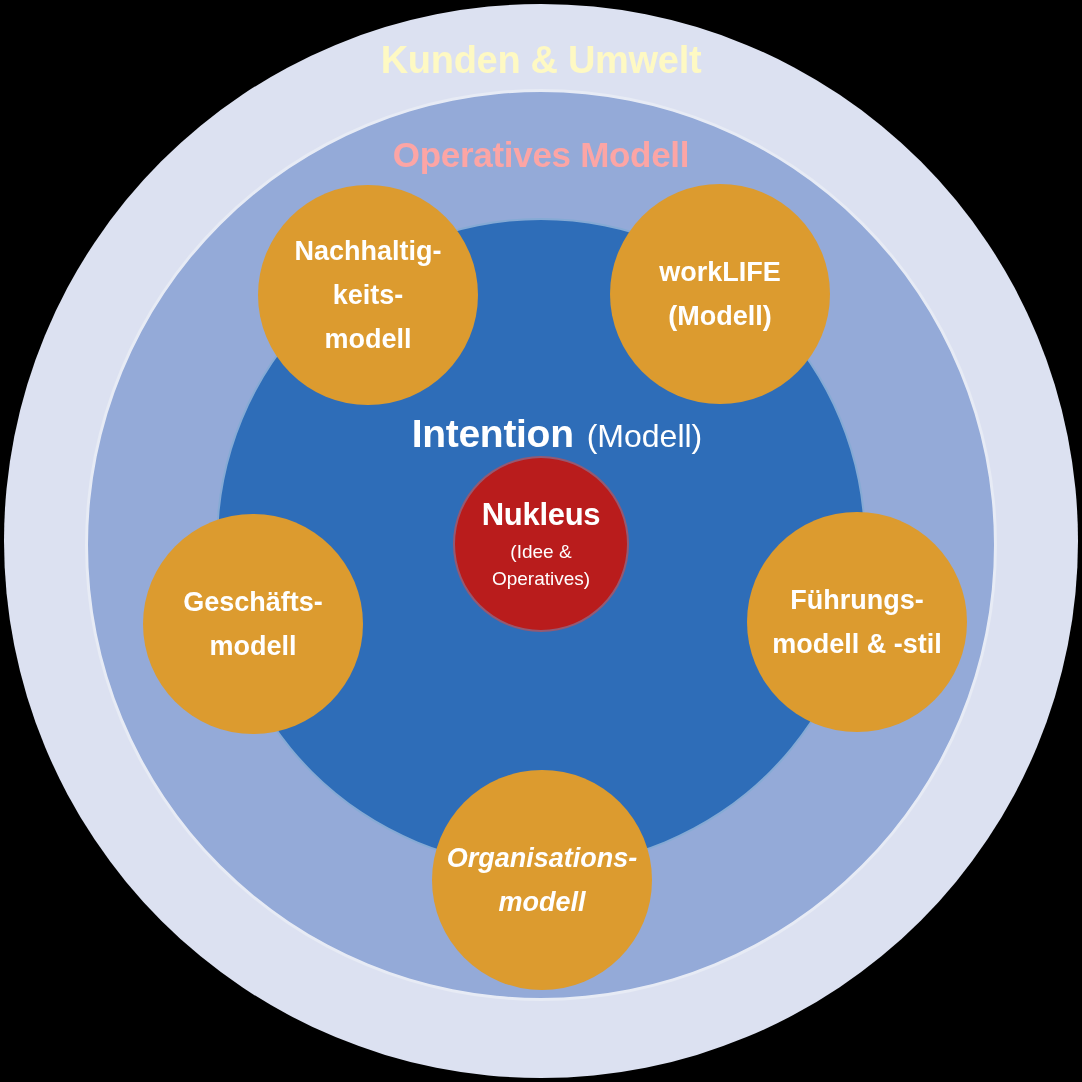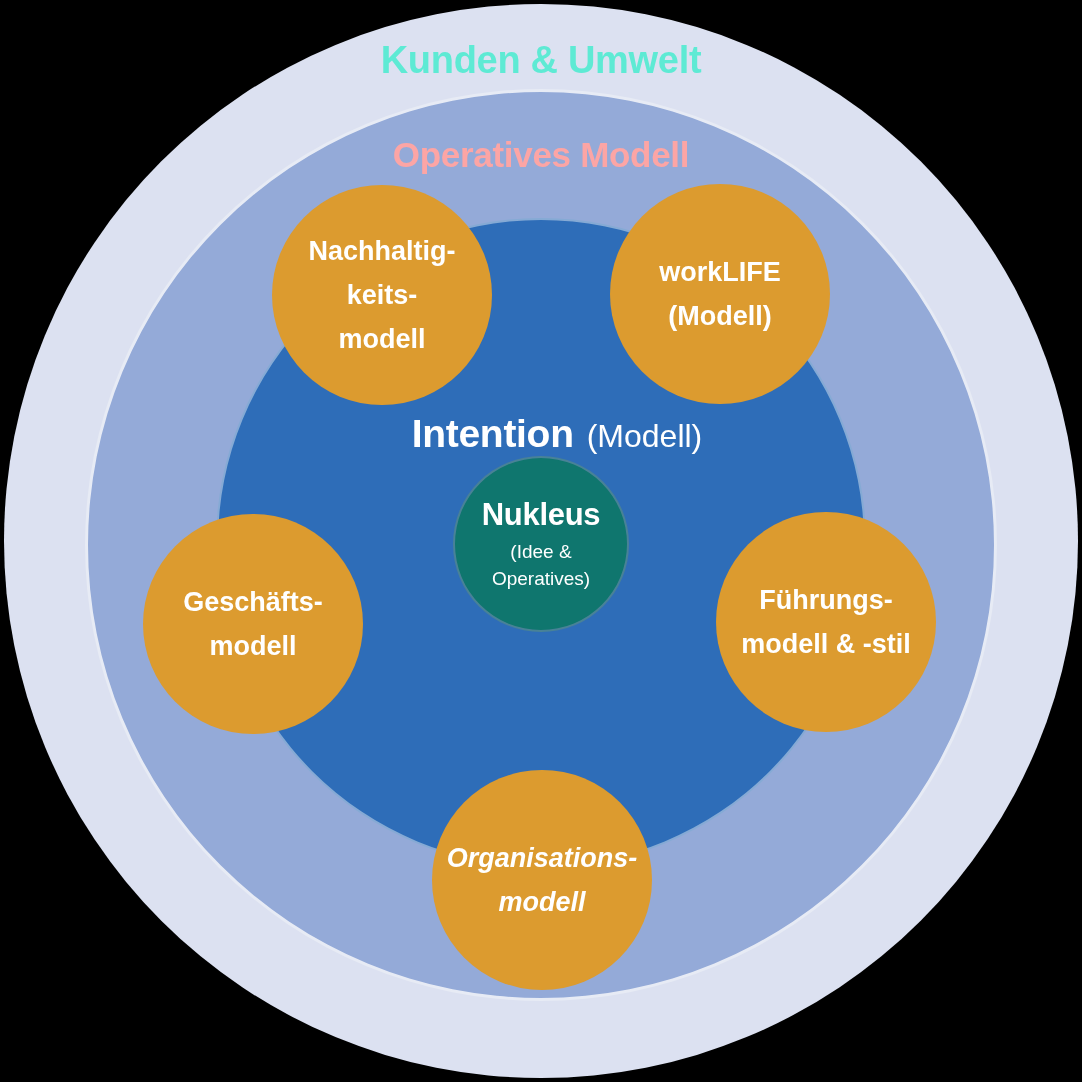--- a/index.html
+++ b/index.html
@@ -25,37 +25,37 @@
     background: #94aad8;
     border: 3px solid rgba(246,247,250,0.85);
   }
   .blue {
     left: 216px; top: 218px; width: 650px; height: 650px;
     background: #2e6db8;
     border: 2px solid rgba(240,243,248,0.45);
   }
   .nucleus {
     left: 453px; top: 456px; width: 176px; height: 176px;
-    background: #0f766e;
+    background: #b91c1c;
     border: 2px solid rgba(120,140,185,0.55);
     display: flex; flex-direction: column;
     align-items: center; justify-content: center;
     text-align: center;
   }
   .nucleus .nuc-title {
     color: #fff; font-size: 31px; font-weight: 700;
     line-height: 36px; margin-bottom: 5px; letter-spacing: -0.3px;
   }
   .nucleus .nuc-sub {
     color: #fff; font-size: 19px; font-weight: 400; line-height: 27px;
   }
   .label-top {
     position: absolute; left: 0; right: 0; top: 39px;
     text-align: center;
-    color: #5eead4; font-size: 38px; font-weight: 700;
+    color: #fef9c3; font-size: 38px; font-weight: 700;
     letter-spacing: -0.3px;
   }
   .label-ring2 {
     position: absolute; left: 0; right: 0; top: 135px;
     text-align: center;
     color: #fca5a5; font-size: 35px; font-weight: 700;
     letter-spacing: -0.3px;
   }
   .label-management {
     position: absolute; left: 0; right: 0; top: 412px;
@@ -73,24 +73,24 @@
     position: absolute;
     width: 220px; height: 220px;
     border-radius: 50%;
     background: #dc9b2f;
     display: flex; flex-direction: column;
     align-items: center; justify-content: center;
     text-align: center;
     color: #fff; font-size: 27px; font-weight: 700;
   }
   .satellite .sat-line { line-height: 44px; min-height: 0; }
-  .sat-nachhaltig    { left: 272px; top: 185px; }
+  .sat-nachhaltig    { left: 258px; top: 185px; }
   .sat-worklife      { left: 610px; top: 184px; }
   .sat-geschaefts    { left: 143px; top: 514px; text-align: center; }
-  .sat-fuehrungs     { left: 716px; top: 512px; text-align: center; }
+  .sat-fuehrungs     { left: 747px; top: 512px; text-align: center; }
   .sat-organisations { left: 432px; top: 770px; font-style: italic; }
 </style>
 </head>
 <body>
 
 <div class="stage">
 
   <div class="circle outer"></div>
   <div class="circle ring2"></div>
   <div class="circle blue"></div>

